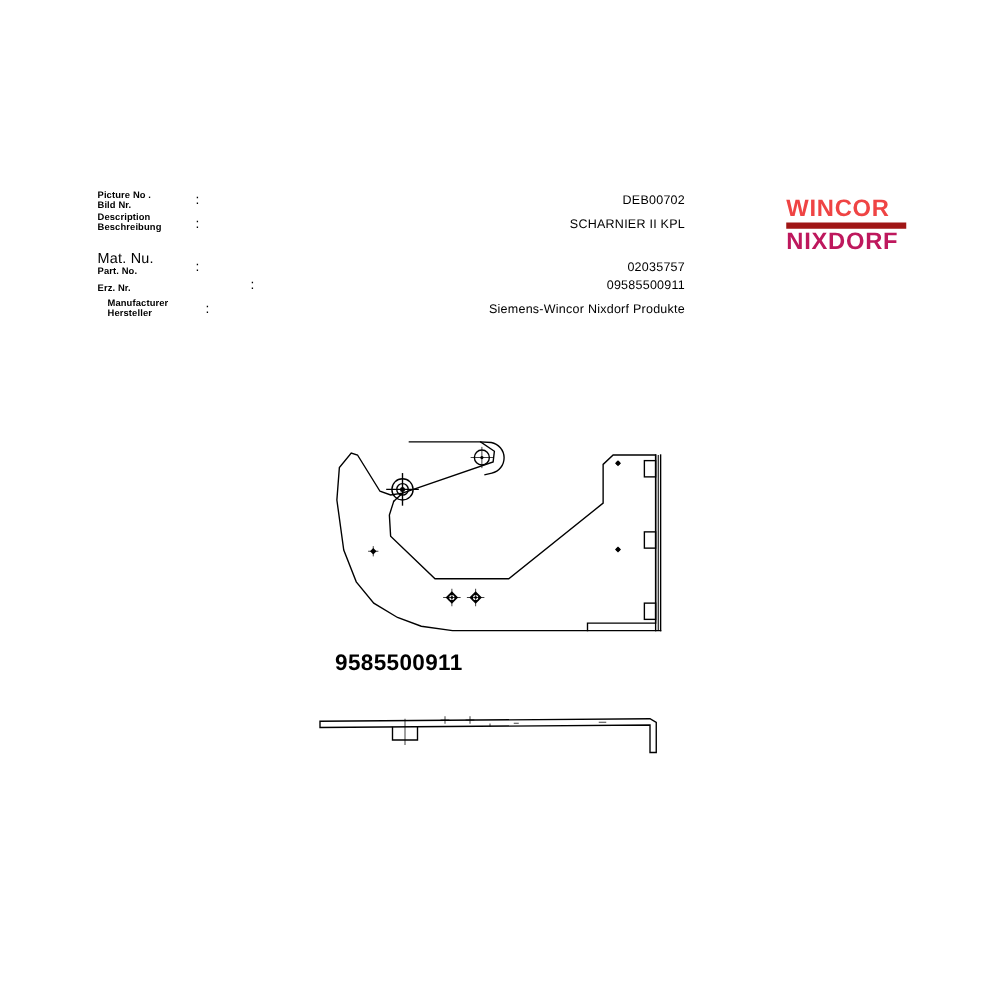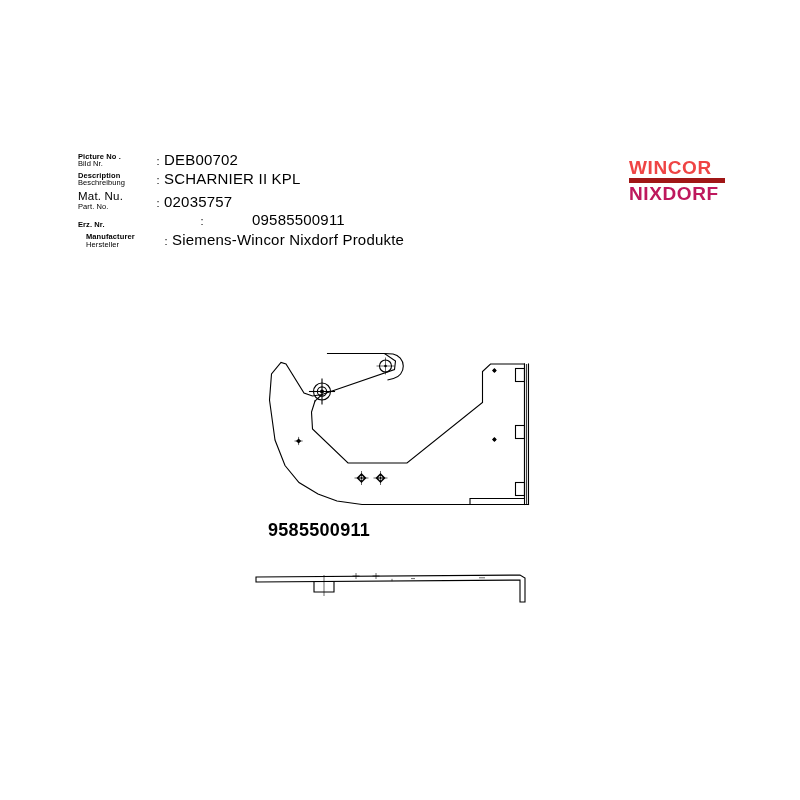--- a/index.html
+++ b/index.html
@@ -49,50 +49,51 @@
   .lbl-en {
     display: block;
     font-size: 7.5px;
     font-weight: bold;
     letter-spacing: 0.1px;
     white-space: nowrap;
   }
   .lbl-de {
     display: block;
     font-size: 7.5px;
-    font-weight: normal;
+    font-weight: bold;
     letter-spacing: 0.1px;
     white-space: nowrap;
   }
   .lbl-big {
     display: block;
     font-size: 11.5px;
     font-weight: normal;
     letter-spacing: 0.2px;
     white-space: nowrap;
   }
   .info-colon {
     width: 12px;
     flex: 0 0 12px;
     font-size: 11px;
     text-align: center;
     line-height: 1;
     padding-bottom: 1px;
   }
   .info-value {
     flex: 1 1 auto;
-    font-size: 15px;
+    font-size: 10px;
     letter-spacing: 0.2px;
     line-height: 1;
     white-space: nowrap;
     padding-bottom: 1px;
+    text-align: right;
   }
 
   .row1 { margin-bottom: 3px; }
-  .row2 { margin-bottom: 4px; }
+  .row2 { margin-bottom: 16px; }
   .row3 { margin-bottom: 2px; }
   .row4 { margin-bottom: 4px; gap: 44px; }
   .row5 { margin-bottom: 0px; }
 
   
   .logo {
     position: absolute;
     left: 629px;
     top: 158px;
     width: 96px;

